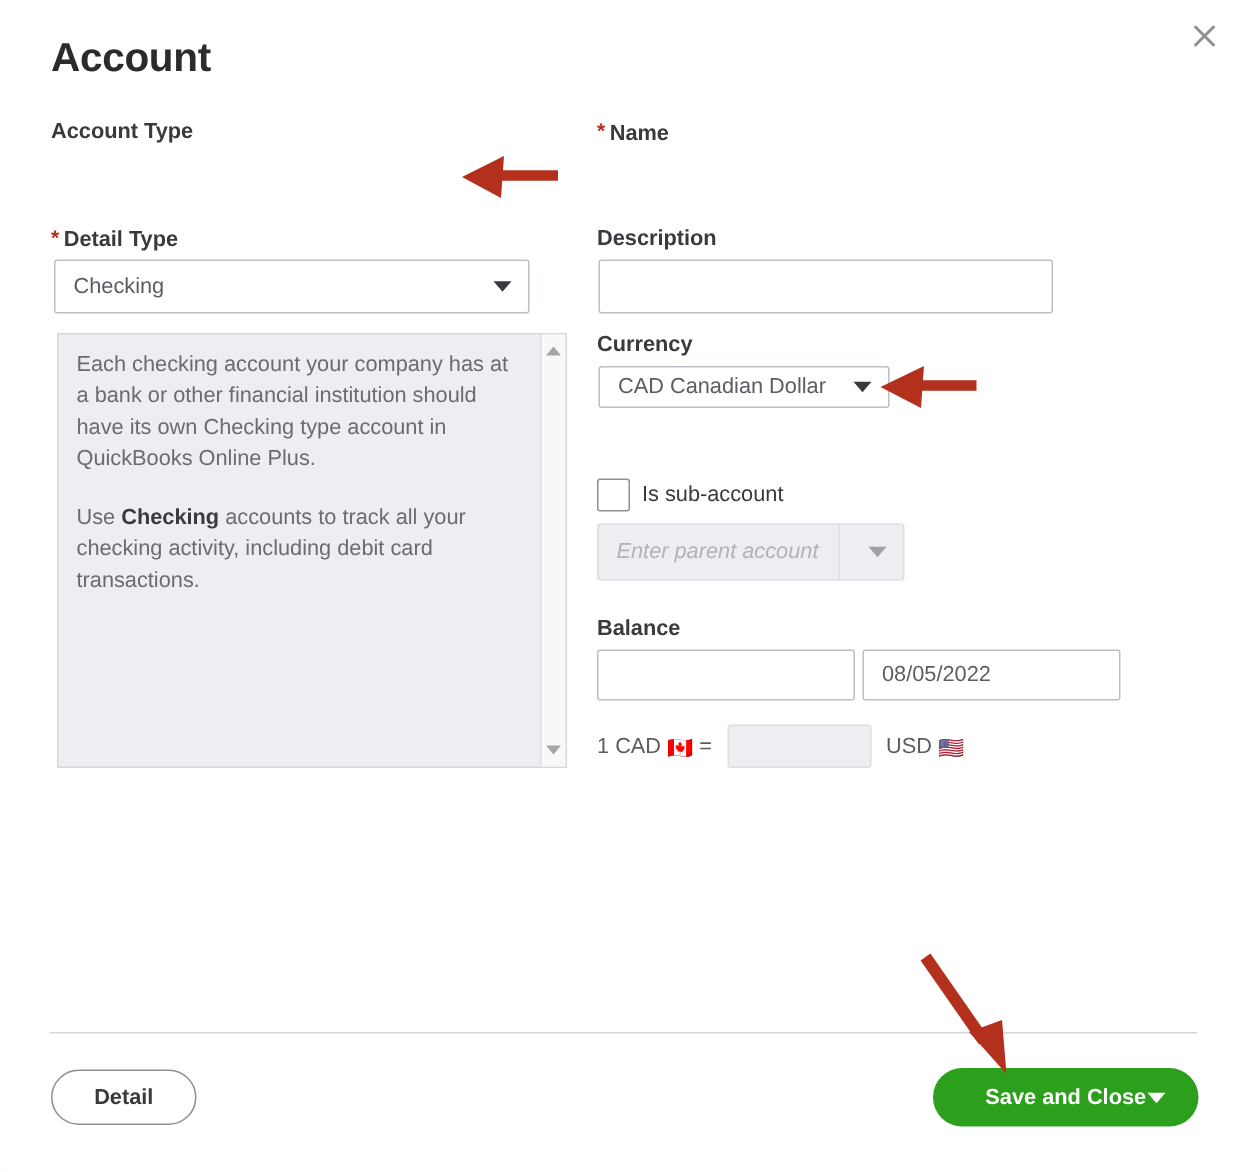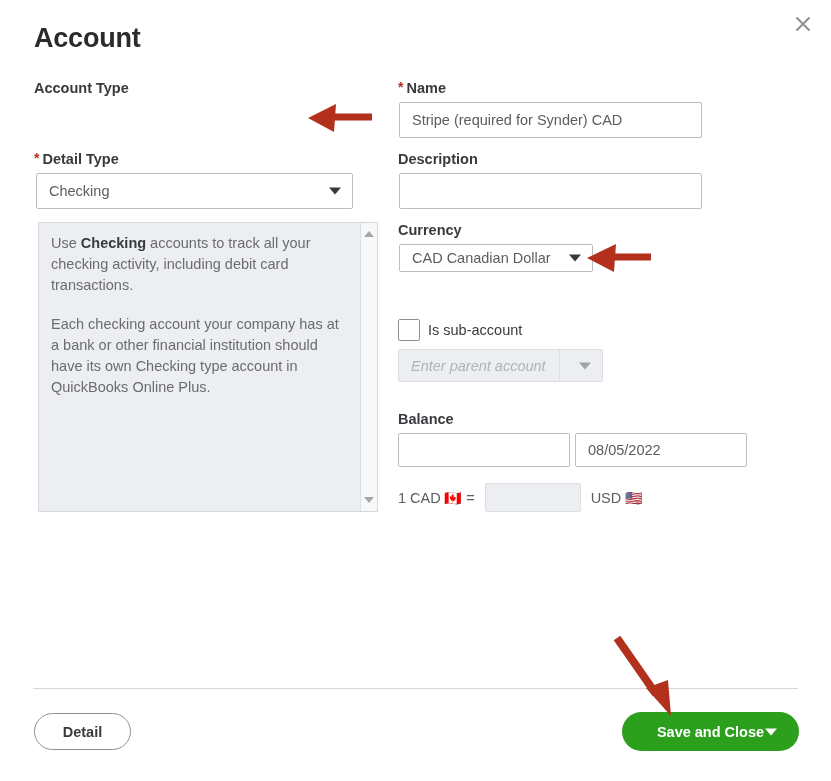--- a/index.html
+++ b/index.html
@@ -193,21 +193,21 @@
     top: 322px;
     font-weight: normal;
     color: #393a3d;
     font-size: 14.5px;
   }
   .parent-wrap {
     position: absolute;
     left: 398px;
     top: 349px;
     width: 205px;
-    height: 33px;
+    height: 38px;
     box-sizing: border-box;
     border: 1px solid #dcdee2;
     background: #eceef1;
     display: flex;
     border-radius: 2px;
   }
   .parent-input {
     flex: 1;
     display: flex;
     align-items: center;
@@ -343,34 +343,31 @@
   <div class="field-label" id="detail-type-label">
     <span class="req-star">*</span><span>Detail Type</span>
   </div>
   <div class="input-box value-dark" id="detail-type-box">
     <span>Checking</span>
     <span class="caret"></span>
   </div>
 
   <div class="help-panel">
     <div class="help-text">
+      <p>Each checking account your company has at a bank or other financial institution should have its own Checking type account in QuickBooks Online Plus.</p>
       <p><span>Use </span><b>Checking</b><span> accounts to track all your checking activity, including debit card transactions.</span></p>
-      <p>Each checking account your company has at a bank or other financial institution should have its own Checking type account in QuickBooks Online Plus.</p>
     </div>
     <div class="help-scrollbar">
       <div class="sb-arrow up"></div>
       <div class="sb-arrow down"></div>
     </div>
   </div>
 
   <div class="field-label" id="name-label">
     <span class="req-star">*</span><span>Name</span>
-  </div>
-  <div class="input-box value-dark" id="name-box">
-    <span>Stripe (required for Synder) CAD</span>
   </div>
 
   <div class="field-label" id="description-label">
     <span>Description</span>
   </div>
   <div class="input-box value-dark" id="description-box">
     <span></span>
   </div>
 
   <div class="field-label" id="currency-label">

